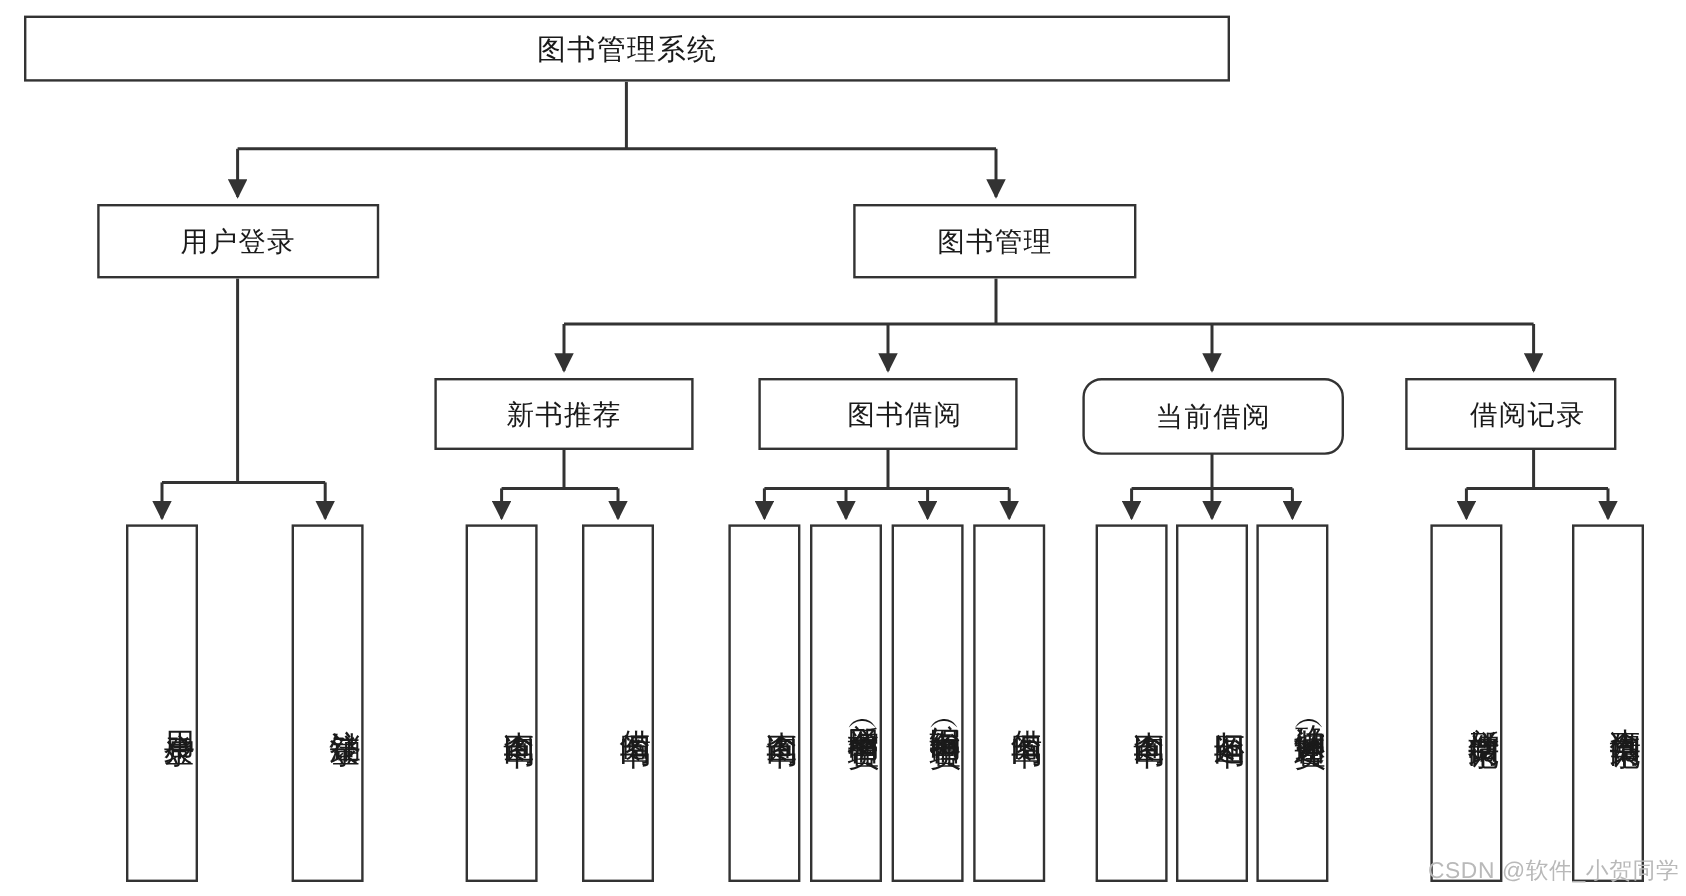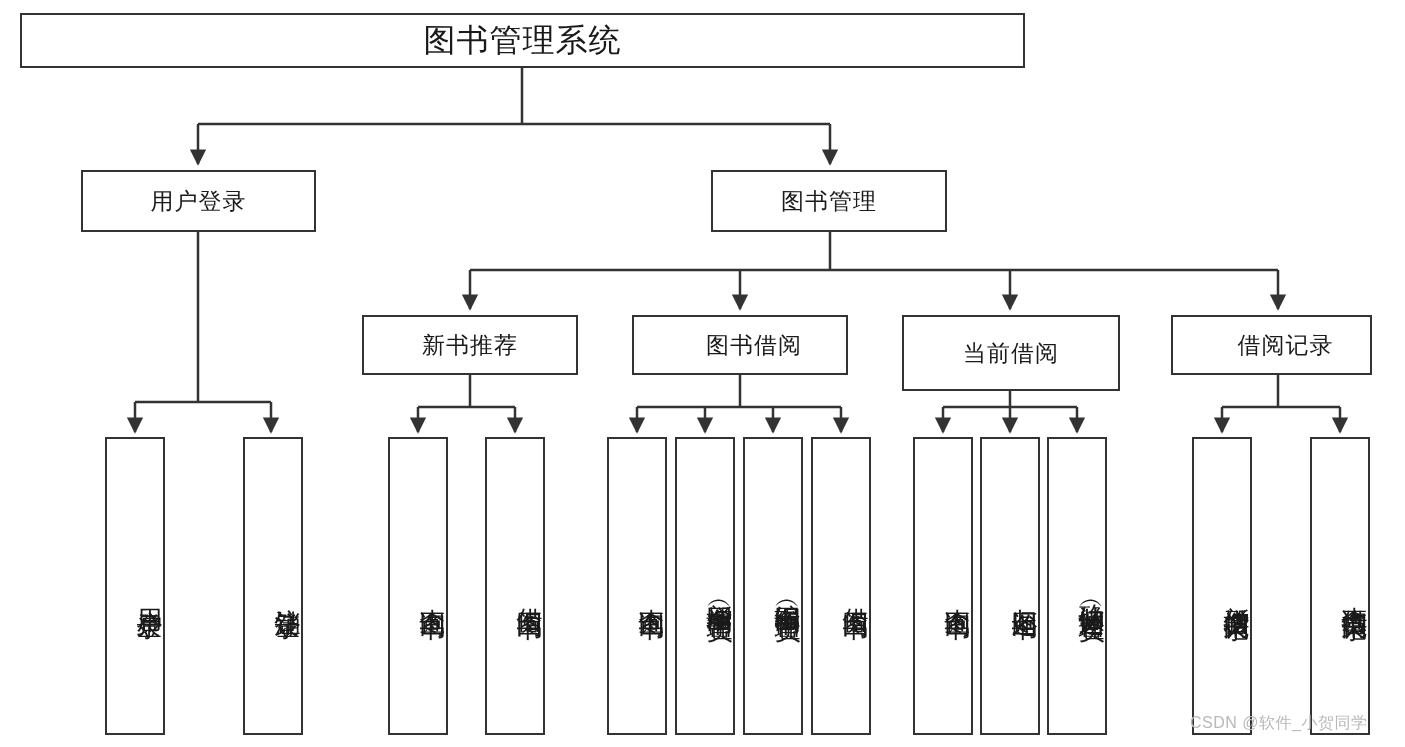--- a/index.html
+++ b/index.html
@@ -47,26 +47,26 @@
     align-items: flex-start;
     justify-content: center;
     padding-top: 12px;
   }
   .node.vert > span {
     writing-mode: vertical-rl;
     text-orientation: upright;
     line-height: 1.06;
   }
   .node.title {
-    font-size: 32px;
+    font-size: 24px;
     text-align: center;
   }
   .watermark {
     position: absolute;
-    font-size: 16px;
+    font-size: 19px;
     color: #b9b9b9;
     white-space: nowrap;
     letter-spacing: 0.5px;
   }
 </style>
 </head>
 <body>
 
 <div id="canvas">
 
@@ -133,24 +133,24 @@
   <div class="node horiz" style="left:362px; top:315px; width:216px; height:60px;">
     <span>新书推荐</span>
   </div>
 
   <div class="node horiz" style="left:711px; top:170px; width:236px; height:62px;">
     <span>图书管理</span>
   </div>
   <div class="node horiz" style="left:632px; top:315px; width:216px; height:60px;padding-left:28px;">
     <span>图书借阅</span>
   </div>
-  <div class="node horiz" style="left:902px; top:315px; width:218px; height:76px;">
+  <div class="node horiz" style="left:902px; top:315px; width:218px; height:64px;border-radius:16px;">
     <span>当前借阅</span>
   </div>
-  <div class="node horiz" style="left:1171px; top:315px; width:201px; height:60px;padding-left:28px;">
+  <div class="node horiz" style="left:1171px; top:315px; width:176px; height:60px;padding-left:28px;">
     <span>借阅记录</span>
   </div>
 
   <div class="node vert" style="left:105px; top:437px; width:60px; height:298px;">
     <span>用户登录</span>
   </div>
   <div class="node vert" style="left:243px; top:437px; width:60px; height:298px;">
     <span>注销登录</span>
   </div>
 

